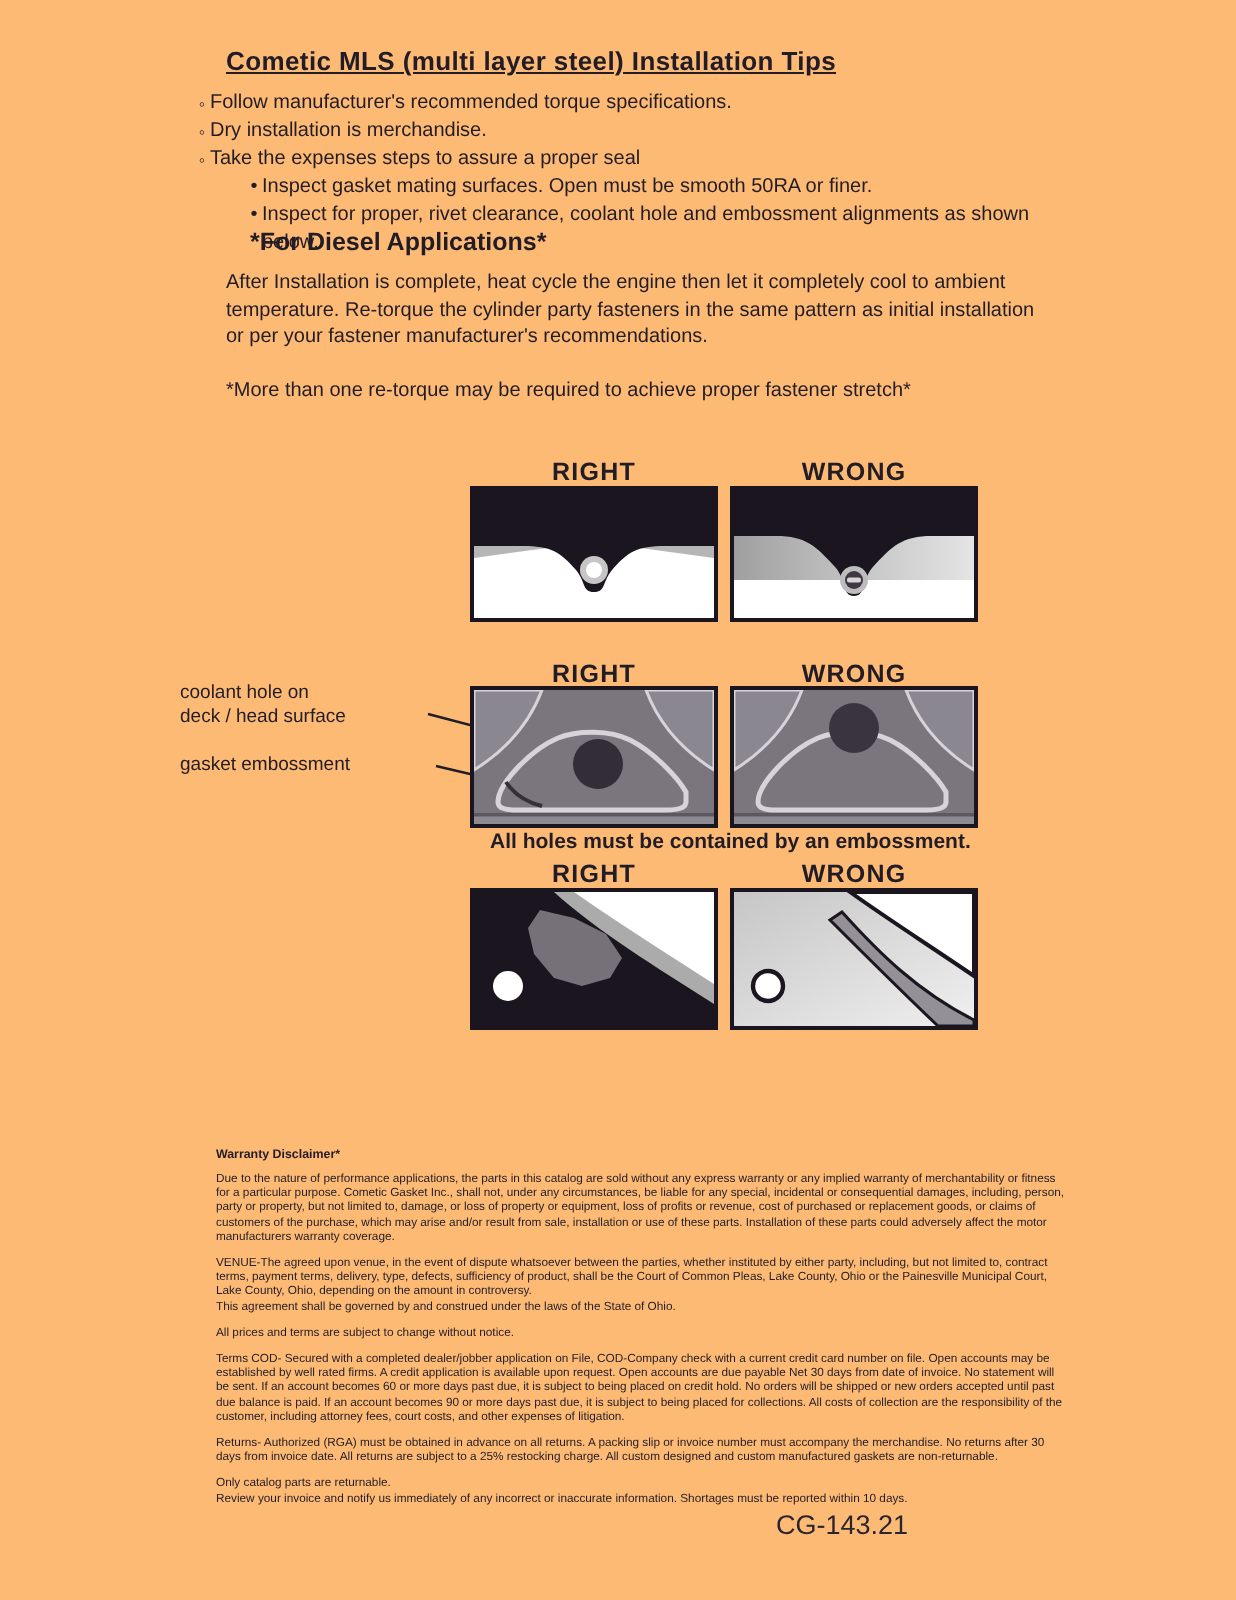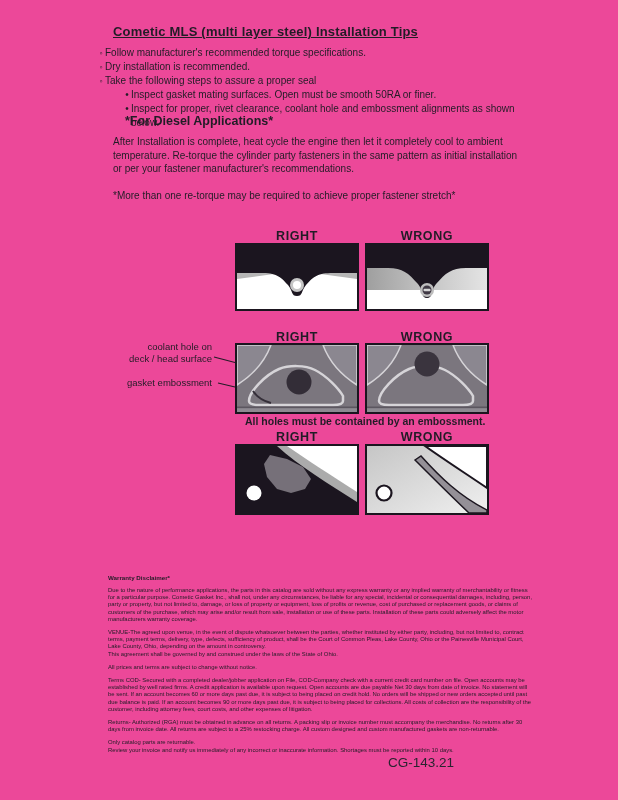--- a/index.html
+++ b/index.html
@@ -1,19 +1,19 @@
 <!DOCTYPE html>
 <html><head>
 <meta charset="utf-8">
 <style>
   html,body{margin:0;padding:0;background:#ffffff;}
   .page{
     position:relative;
     width:618px;height:800px;
-    background:#ec4899;
+    background:#fdba74;
     font-family:"Liberation Sans", sans-serif;
     color:#221c26;
     overflow:hidden;
   }
   
   .tips-block{position:absolute;left:97px;top:22px;width:445px;}
   .doc-title{
     margin:0 0 7px 16px;
     font-size:13px;font-weight:bold;
     text-decoration:underline;
@@ -37,21 +37,21 @@
   .fig-box{
     position:absolute;width:120px;
     border:2px solid #1b151f;background:#fff;line-height:0;
   }
   .fig-box svg{display:block;width:120px;}
   .fig-caption{
     position:absolute;font-size:10.5px;font-weight:bold;line-height:13px;
     white-space:pre-line;color:#221c26;
   }
   .fig-annotation{
-    position:absolute;text-align:right;font-size:9.5px;line-height:11.5px;
+    position:absolute;text-align:left;font-size:9.5px;line-height:11.5px;
     white-space:pre-line;color:#221c26;
   }
   .leader-svg{position:absolute;pointer-events:none;}
   
   .disclaimer{position:absolute;left:108px;top:574px;width:426px;}
   .disclaimer h4{margin:0 0 6px 0;font-size:6.2px;font-weight:bold;}
   .disclaimer p{margin:0 0 6px 0;font-size:5.9px;line-height:7.2px;white-space:pre-line;}
   
   .page-code{position:absolute;left:388px;top:755px;font-size:13.5px;color:#2a2430;}
 </style>
@@ -61,25 +61,25 @@
 <div class="page">
 
   <div class="tips-block">
     <h1 class="doc-title">Cometic MLS (multi layer steel) Installation Tips</h1>
     <div class="bullet-row">
       <span class="marker">◦</span>
       <span>Follow manufacturer's recommended torque specifications.</span>
     </div>
     <div class="bullet-row">
       <span class="marker">◦</span>
-      <span>Dry installation is recommended.</span>
+      <span>Dry installation is merchandise.</span>
     </div>
     <div class="bullet-row">
       <span class="marker">◦</span>
-      <span>Take the following steps to assure a proper seal</span>
+      <span>Take the expenses steps to assure a proper seal</span>
     </div>
     <div class="bullet-row sub">
       <span class="marker">•</span>
       <span>Inspect gasket mating surfaces.  Open must be smooth 50RA or finer.</span>
     </div>
     <div class="bullet-row sub">
       <span class="marker">•</span>
       <span>Inspect for proper, rivet clearance, coolant hole and embossment alignments as shown below.</span>
     </div>
   </div>

